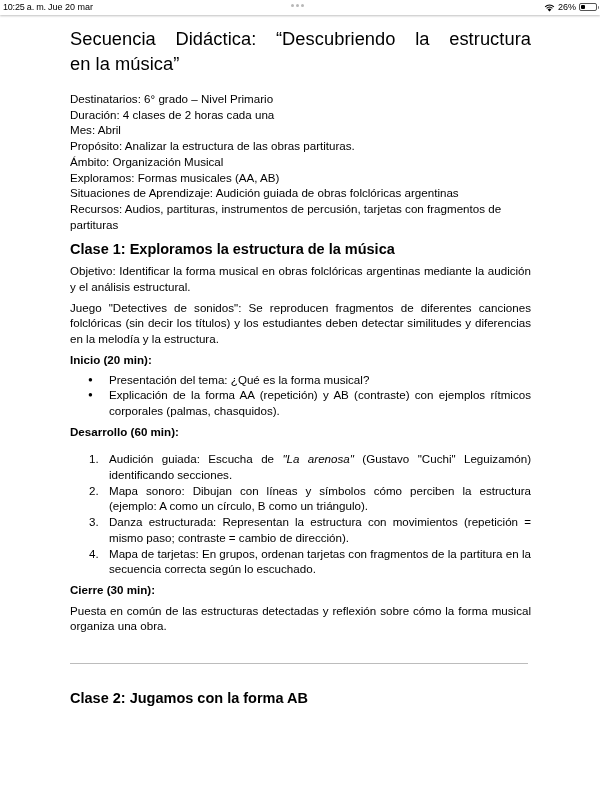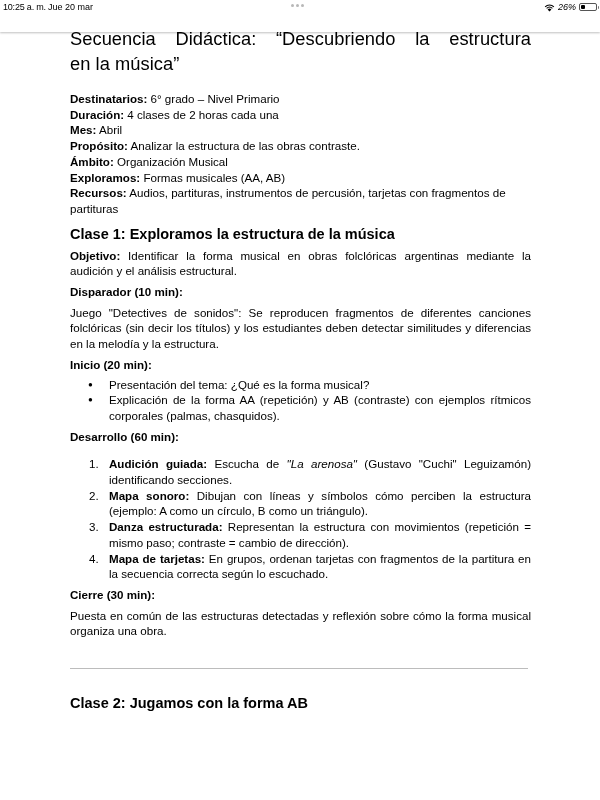--- a/index.html
+++ b/index.html
@@ -1,42 +1,42 @@
 <!DOCTYPE html>
 <html><head>
   <meta charset="utf-8">
   <style>
     * { margin: 0; padding: 0; box-sizing: border-box; }
     html, body { width: 600px; height: 800px; overflow: hidden; background: #ffffff; }
     body { font-family: "Liberation Sans", sans-serif; color: #000; position: relative; }
 
     .statusbar {
-      position: absolute; left: 0; top: 0; width: 600px; height: 32px;
+      position: absolute; left: 0; top: 0; width: 600px; height: 15px;
       background: #fff; box-shadow: 0 1px 2px rgba(0,0,0,0.25);
       font-size: 9px; color: #000; z-index: 5;
     }
     .statusbar .time { position: absolute; left: 3px; top: 2px; letter-spacing: -0.2px; }
     .statusbar .date { position: absolute; left: 48px; top: 2px; }
     .statusbar .dots { position: absolute; left: 291px; top: 4px; display: flex; gap: 2px; }
     .statusbar .dots span { width: 3px; height: 3px; border-radius: 50%; background: #b8b8b8; display: block; }
-    .statusbar .right { position: absolute; right: 3px; top: 2px; display: flex; align-items: center; gap: 3px; font-style: italic; }
+    .statusbar .right { position: absolute; right: 3px; top: 2px; display: flex; align-items: center; gap: 3px; }
     .wifi { width: 11px; height: 9px; display: block; }
     .battery { width: 18px; height: 8px; border: 1px solid #555; border-radius: 2px; position: relative; }
     .battery .fill { position: absolute; left: 1px; top: 1px; bottom: 1px; background: #000; border-radius: 1px; }
     .battery::after { content: ""; position: absolute; right: -3px; top: 2px; width: 1.5px; height: 3px; background: #777; border-radius: 0 1px 1px 0; }
 
     .doc { position: absolute; left: 70px; top: 26px; width: 461px; font-size: 11.6px; line-height: 15.7px; }
     h1 {
       font-size: 18.3px; line-height: 25px; font-weight: normal; text-align: justify;
       text-align-last: left; letter-spacing: 0.05px;
     }
     h1 .first-line { display: block; text-align: justify; text-align-last: justify; }
     .meta { margin-top: 15px; }
     .meta p { margin: 0; }
-    b { font-weight: bold; }
+    b { font-weight: normal; }
     h2 { font-size: 14.5px; line-height: 18px; font-weight: bold; margin-top: 8px; }
     p.justify { text-align: justify; }
     .block { margin-top: 5px; }
     .label { font-weight: bold; }
     ul.bullets { list-style: none; margin-top: 4px; padding-left: 39px; }
     ul.bullets li { position: relative; text-align: justify; }
     ul.bullets li::before { content: "●"; position: absolute; left: -21px; top: 0; font-size: 8px; }
     ol.steps { list-style: none; margin-top: 12px; padding-left: 39px; }
     ol.steps li { position: relative; text-align: justify; }
     ol.steps li .num { position: absolute; left: -20px; top: 0; }
@@ -71,31 +71,31 @@
 <div class="doc">
   <h1>
     <span class="first-line">Secuencia Didáctica: “Descubriendo la estructura</span>
     <span>en la música”</span>
   </h1>
 
   <div class="meta">
     <p><b>Destinatarios:</b><span> 6° grado – Nivel Primario</span></p>
     <p><b>Duración:</b><span> 4 clases de 2 horas cada una</span></p>
     <p><b>Mes:</b><span> Abril</span></p>
-    <p><b>Propósito:</b><span> Analizar la estructura de las obras contraste.</span></p>
+    <p><b>Propósito:</b><span> Analizar la estructura de las obras partituras.</span></p>
     <p><b>Ámbito:</b><span> Organización Musical</span></p>
     <p><b>Exploramos:</b><span> Formas musicales (AA, AB)</span></p>
+    <p><b>Situaciones de Aprendizaje:</b><span> Audición guiada de obras folclóricas argentinas</span></p>
     <p><b>Recursos:</b><span> Audios, partituras, instrumentos de percusión, tarjetas con fragmentos de partituras</span></p>
   </div>
 
   <h2>Clase 1: Exploramos la estructura de la música</h2>
 
   <p class="justify block"><b>Objetivo:</b><span> Identificar la forma musical en obras folclóricas argentinas mediante la audición y el análisis estructural.</span></p>
 
-  <p class="block label">Disparador (10 min):</p>
   <p class="justify block">Juego "Detectives de sonidos": Se reproducen fragmentos de diferentes canciones folclóricas (sin decir los títulos) y los estudiantes deben detectar similitudes y diferencias en la melodía y la estructura.</p>
 
   <p class="block label">Inicio (20 min):</p>
   <ul class="bullets">
     <li>Presentación del tema: ¿Qué es la forma musical?</li>
     <li>Explicación de la forma AA (repetición) y AB (contraste) con ejemplos rítmicos corporales (palmas, chasquidos).</li>
   </ul>
 
   <p class="block label">Desarrollo (60 min):</p>
   <ol class="steps">

